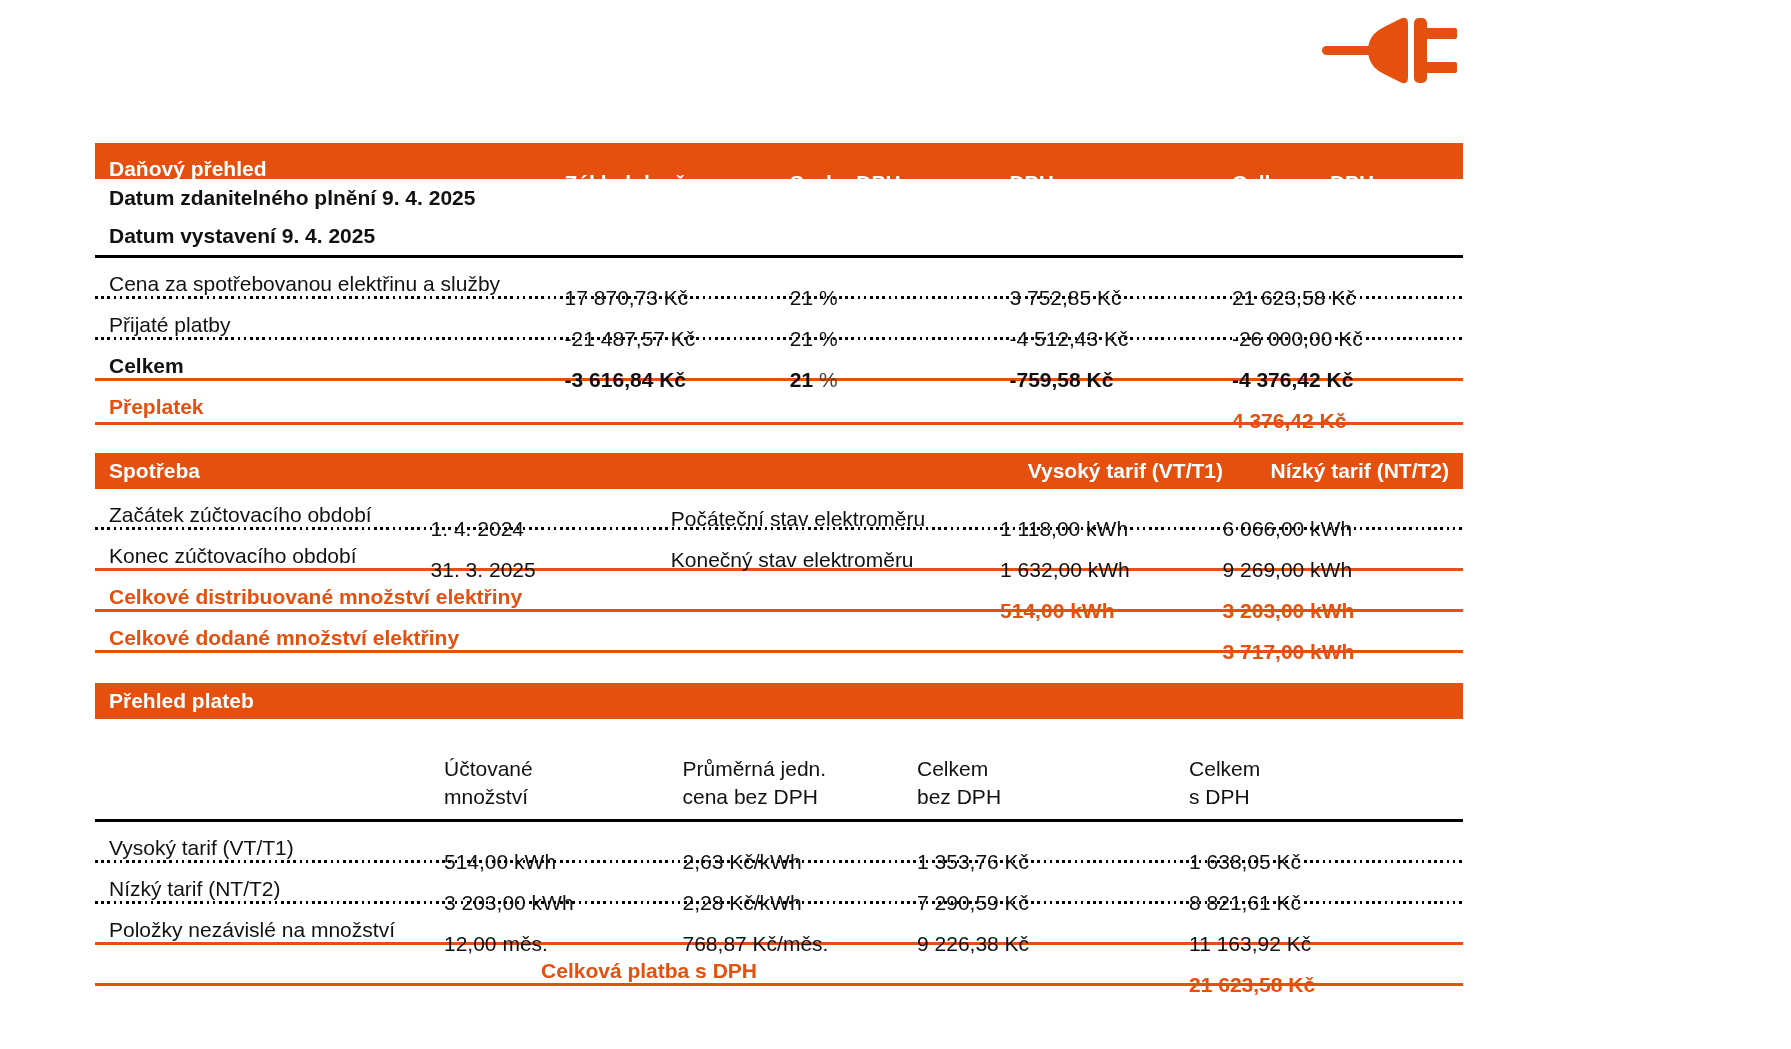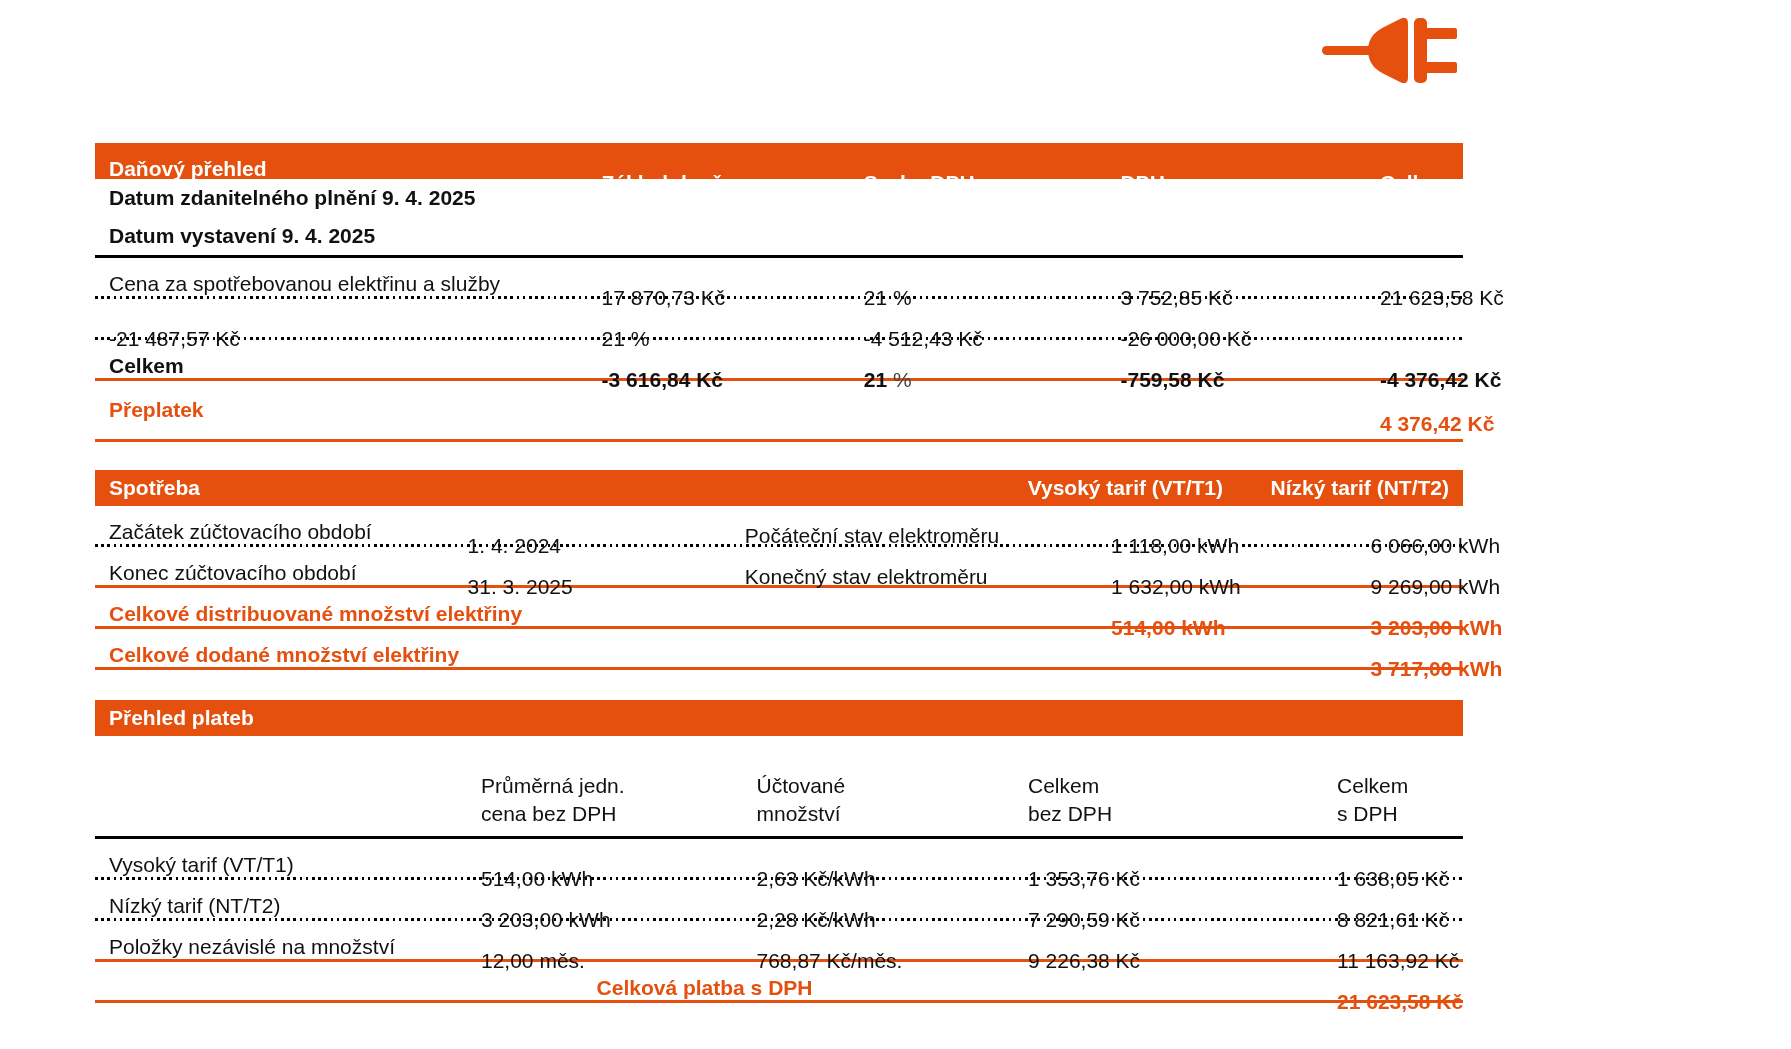--- a/index.html
+++ b/index.html
@@ -13,27 +13,27 @@
 
   .content { position:absolute; left:95px; top:143px; width:1368px; }
 
   
   .bar { background:var(--accent); color:#fff; font-weight:bold; font-size:21px;
          height:36px; align-items:center; padding:0 14px; }
   .bar.grid { display:grid; }
   .bar.flex { display:flex; }
 
   
-  .grid { display:grid;gap:37px; }
+  .grid { display:grid; }
   .g1 { grid-template-columns: 34% 16.8% 16.4% 16.6% 16.2%; }
   .g2 { grid-template-columns: 24% 12.7% 29.8% 16.6% 16.9%; }
   .g3 { grid-template-columns: 25% 17.8% 17.5% 20.3% 19.4%; }
 
   .row { font-size:21px; height:38px; align-items:center; padding:0 14px; }
-  .row.tall { height:58px; }
+  .row.tall { height:41px; }
   .cr { text-align:left;margin-top:28px; }
   .cl { text-align:left; }
   .pad-l { padding-left:70px;margin-top:8px; }
   .span13 { grid-column:1 / 4; }
   .span14 { grid-column:1 / 5;text-align:center; }
   .c5only { grid-column:5; }
   .bold { font-weight:bold; }
   .orange { color:var(--accent); font-weight:bold; }
   .pct { font-weight:normal; color:#444; margin-left:6px; }
 
@@ -96,20 +96,21 @@
         <div class="cl">Cena za spotřebovanou elektřinu a služby</div>
         <div class="cr">17 870,73 Kč</div>
         <div class="cr">21 %</div>
         <div class="cr">3 752,85 Kč</div>
         <div class="cr">21 623,58 Kč</div>
       </div>
 
       <div class="sep-dot"></div>
 
       <div class="row grid g1">
+        <div class="cl">Přijaté platby</div>
         <div class="cr">-21 487,57 Kč</div>
         <div class="cr">21 %</div>
         <div class="cr">-4 512,43 Kč</div>
         <div class="cr">-26 000,00 Kč</div>
       </div>
 
       <div class="sep-dot"></div>
 
       <div class="row grid g1 bold">
         <div class="cl">Celkem</div>
@@ -180,26 +181,26 @@
     <div class="gap30"></div>
 
     <section>
       <div class="bar flex">
         <div class="title">Přehled plateb</div>
       </div>
 
       <div class="row grid g3 subhead">
         <div class="cl"></div>
         <div class="cr">
+          <span class="line">Účtované</span>
+          <span class="line">množství</span>
+        </div>
+        <div class="cr">
           <span class="line">Průměrná jedn.</span>
           <span class="line">cena bez DPH</span>
-        </div>
-        <div class="cr">
-          <span class="line">Účtované</span>
-          <span class="line">množství</span>
         </div>
         <div class="cr">
           <span class="line">Celkem</span>
           <span class="line">bez DPH</span>
         </div>
         <div class="cr">
           <span class="line">Celkem</span>
           <span class="line">s DPH</span>
         </div>
       </div>

